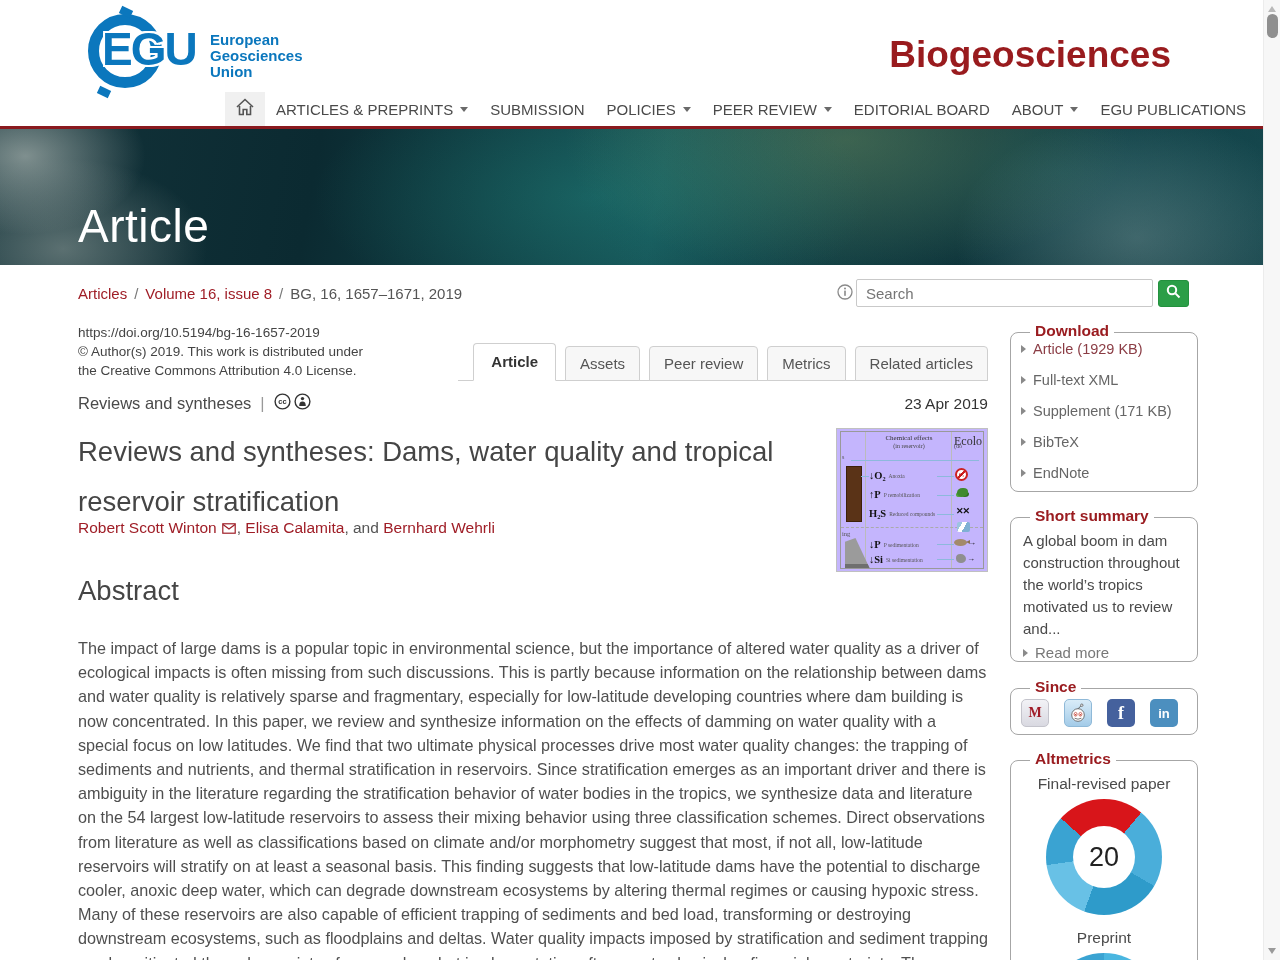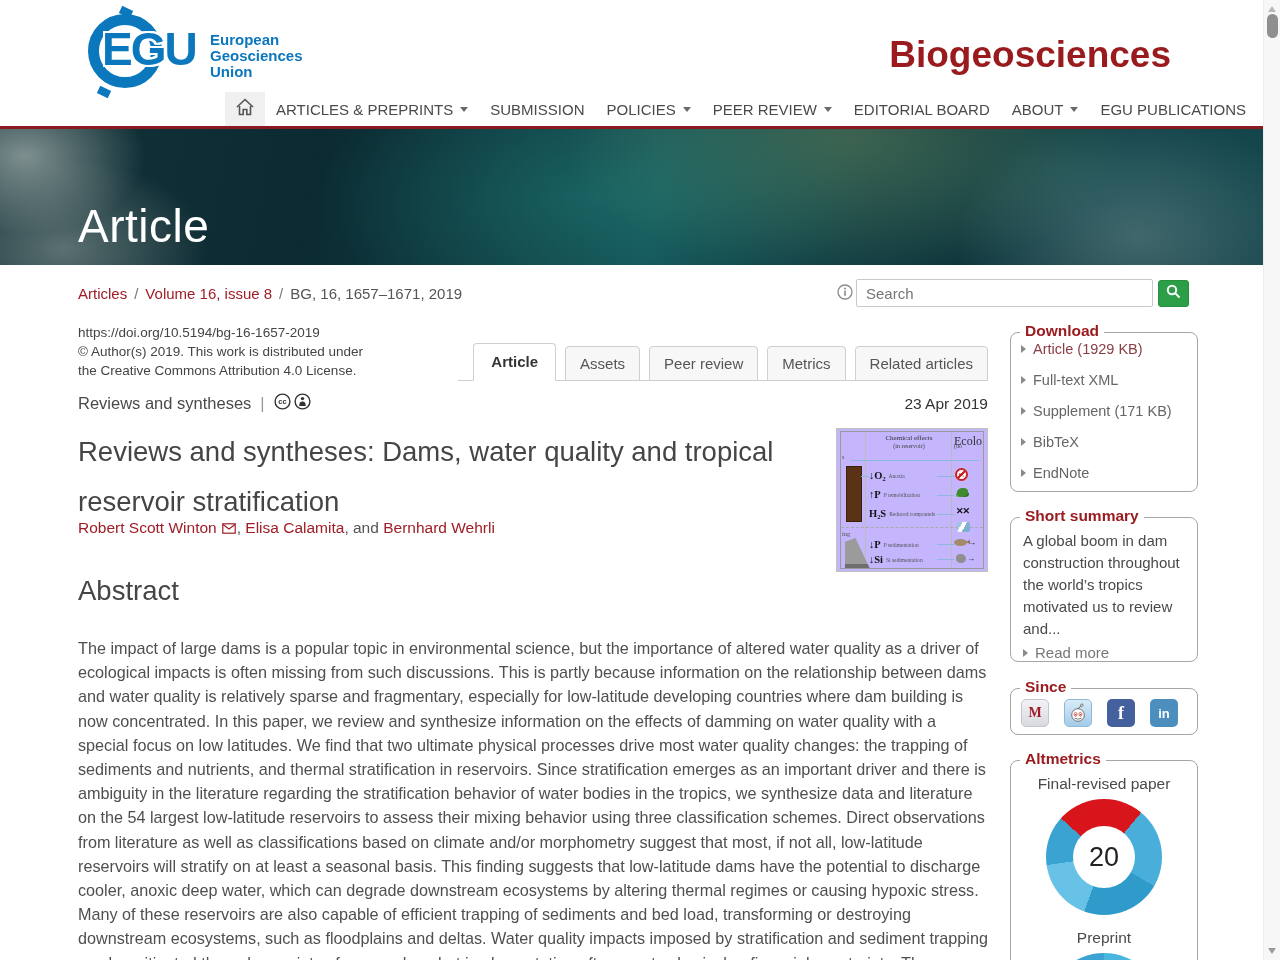--- a/index.html
+++ b/index.html
@@ -100,21 +100,21 @@
   .t-green { width:11px; height:9px; background:#3f8a2e; border-radius:50% 40% 55% 45%; box-shadow:3px 2px 0 -2px #2f6e22, -3px 2px 0 -2px #57a63f; }
   .t-x { font-size:9px; color:#111; font-weight:bold; letter-spacing:-1px; font-family:"Liberation Sans",sans-serif; }
   .t-ice { width:13px; height:10px; background:linear-gradient(120deg,#9cc4e0 30%,#fff 30% 55%,#7fb0d4 55%); border-radius:2px; }
   .t-fish { width:13px; height:7px; background:#a38a6b; border-radius:50%; position:relative; }
   .t-fish::after { content:""; position:absolute; right:-3px; top:1px; width:0; height:0; border-top:2.5px solid transparent; border-bottom:2.5px solid transparent; border-right:4px solid #8a7254; }
   .t-rock { width:10px; height:9px; background:#8f8f8f; border-radius:45% 55% 50% 50%; }
   .t-arrow { font-size:8px; color:#111; font-family:"Liberation Sans",sans-serif; }
 
   
   .panel { position:absolute; left:1010px; width:188px; border:1px solid #a6a6a6; border-radius:8px; background:#fff; }
-  .panel-legend { position:absolute; top:-11px; left:9px; background:#fff; padding:0 5px; font-weight:bold; color:#9a1c20; font-size:15.5px; white-space:nowrap; }
+  .panel-legend { position:absolute; top:-11px; left:19px; background:#fff; padding:0 5px; font-weight:bold; color:#9a1c20; font-size:15.5px; white-space:nowrap; }
   .p-download { top:332px; height:160px; }
   .dl-item { display:flex; align-items:center; padding:7.5px 0 7.5px 10px; font-size:14.5px; color:#666; cursor:pointer; }
   .dl-item:first-of-type { margin-top:11px; }
   .dl-item.primary { color:#8b3d45; }
   .tri { width:0; height:0; border-top:4.5px solid transparent; border-bottom:4.5px solid transparent; border-left:5.5px solid #8a8a8a; display:inline-block; margin-right:7px; flex:none; }
 
   .p-summary { top:517px; height:145px; }
   .sum-text { padding:12px 12px 0 12px; font-size:15px; line-height:22px; color:#4a4a4a; }
   .read-more { display:flex; align-items:center; padding:4px 12px; font-size:15px; color:#787878; cursor:pointer; }
 

